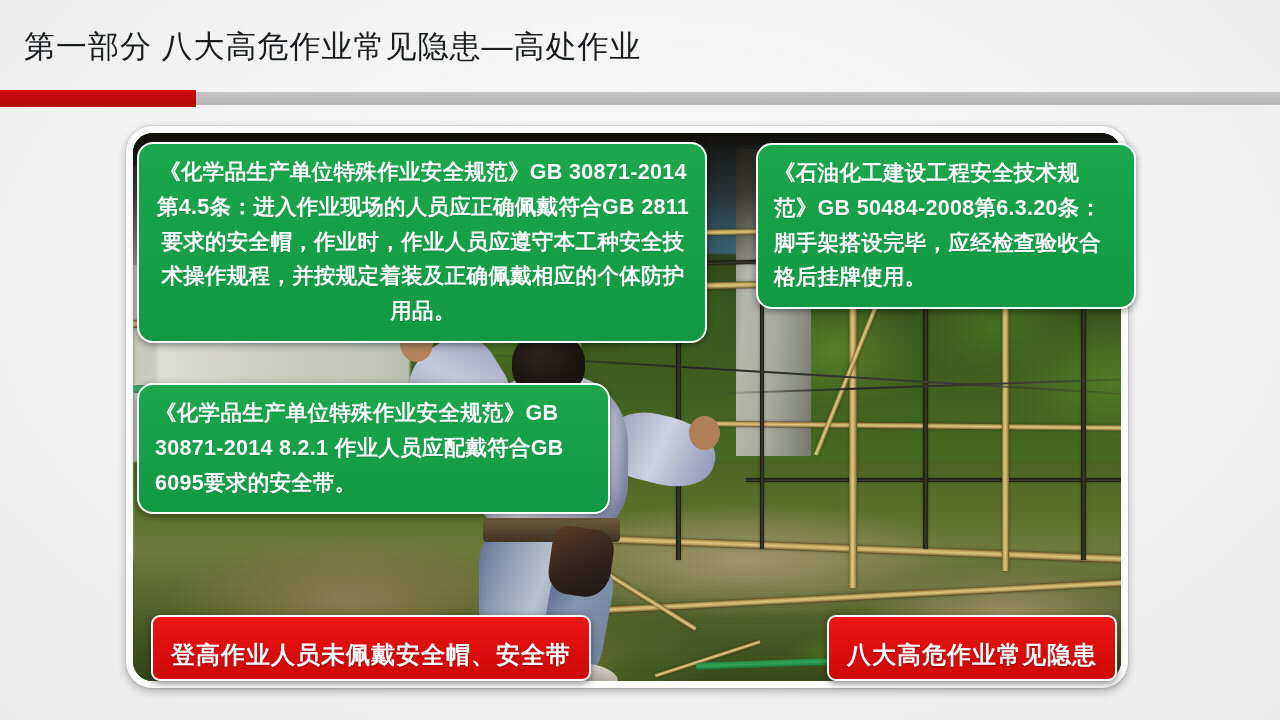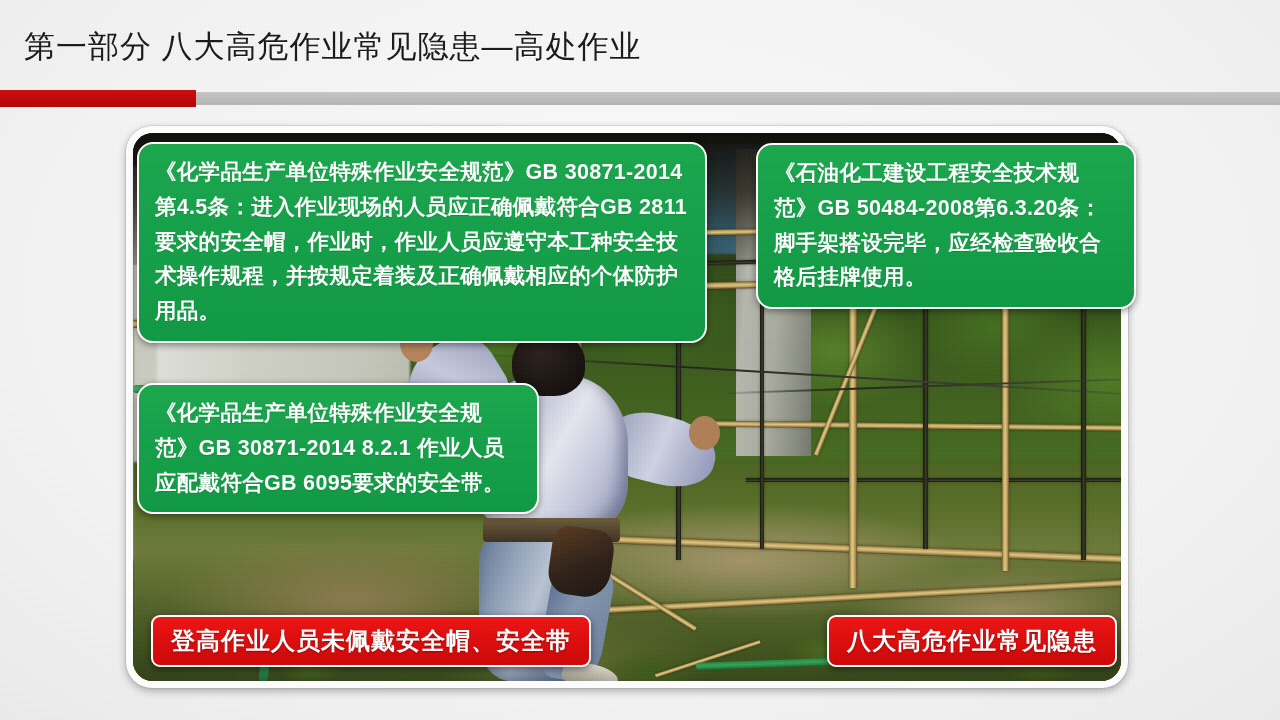--- a/index.html
+++ b/index.html
@@ -296,39 +296,39 @@
     box-shadow: 0 2px 7px rgba(0,0,0,.45);
     color: #ffffff;
     font-size: 21.5px;
     font-weight: bold;
     line-height: 1.62;
     padding: 11px 14px 12px 16px;
     letter-spacing: .3px;
     text-shadow: 0 1px 1px rgba(0,0,0,.12);
   }
 
-  #callout-1 { left: 137px; top: 142px; width: 570px; }
+  #callout-1 { left: 137px; top: 142px; width: 570px; text-align: center; }
   #callout-2 { left: 756px; top: 143px; width: 380px; }
-  #callout-3 { left: 137px; top: 383px; width: 402px; }
+  #callout-3 { left: 137px; top: 383px; width: 473px; }
 
   
   .caption {
     position: absolute;
     z-index: 32;
     border-radius: 9px;
     background: linear-gradient(180deg, #ef1414 0%, #e20c0c 40%, #cf0606 100%);
     border: 2px solid #ffffff;
     box-shadow: 0 2px 7px rgba(0,0,0,.5);
     color: #ffffff;
     font-size: 24px;
     font-weight: bold;
     letter-spacing: 1px;
     text-align: center;
     white-space: nowrap;
-    padding: 8px 18px 8px;
+    padding: 22px 18px 8px;
     text-shadow: 0 1px 2px rgba(90,0,0,.55);
   }
   #caption-left  { left: 151px; top: 615px; }
   #caption-right { left: 827px; top: 615px; }
 </style>
 </head>
 <body>
 
 <div class="slide-title">第一部分  八大高危作业常见隐患—高处作业</div>
 

